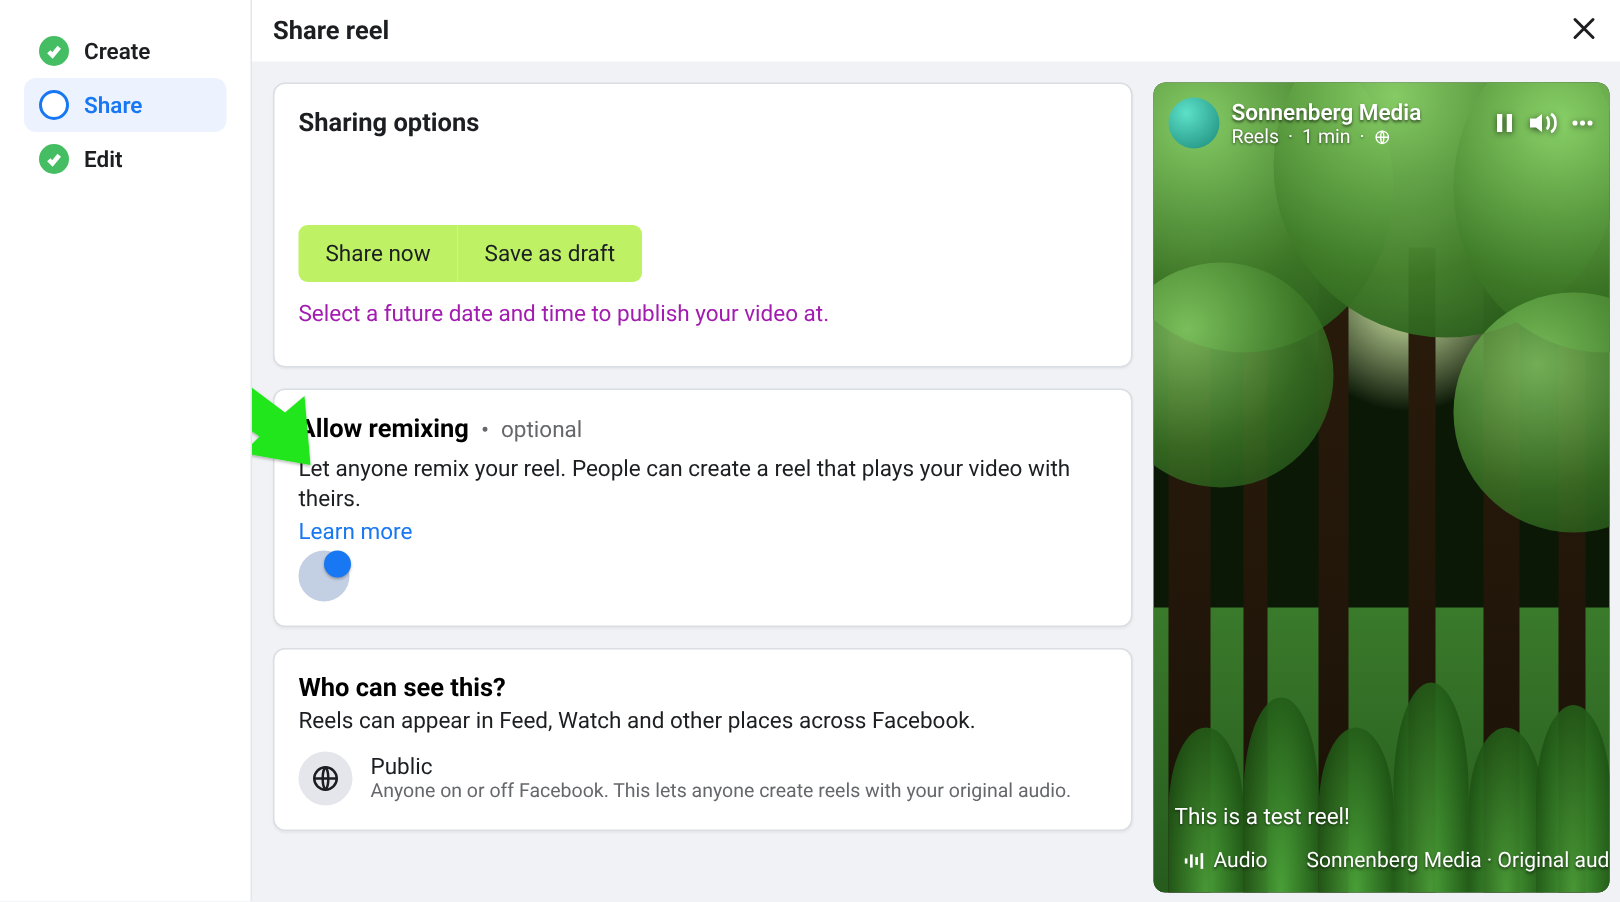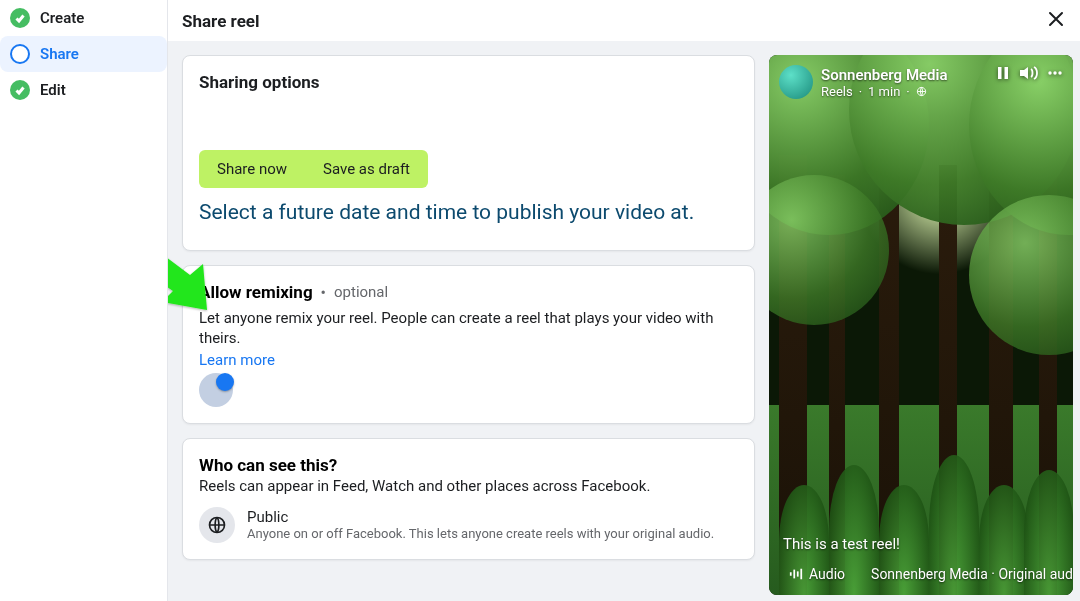--- a/index.html
+++ b/index.html
@@ -1,38 +1,38 @@
 <!DOCTYPE html>
 <html><head>
 <meta charset="utf-8">
 <style>
   * { box-sizing: border-box; margin: 0; padding: 0; font-family: -apple-system, BlinkMacSystemFont, "Segoe UI", Roboto, Helvetica, Arial, sans-serif; }
   body { width: 1080px; height: 601px; background: #f0f2f5; display: flex; overflow: hidden; }
-  .sidebar { width: 169px; background: #fff; border-right: 1px solid #e4e6eb; padding: 0; }
+  .sidebar { width: 169px; background: #fff; border-right: 1px solid #e4e6eb; padding: 16px; }
   .step { display: flex; align-items: center; gap: 10px; padding: 8px 10px; border-radius: 8px; font-size: 15px; font-weight: 600; color: #1c1e21; }
   .step.active { background: #ecf3ff; color: #1877f2; }
   .step-icon { width: 20px; height: 20px; border-radius: 50%; display:flex; align-items:center; justify-content:center; flex:0 0 20px; }
   .step-icon.done { background:#45bd62; }
   .step-icon.current { border:2px solid #1877f2; background:#fff; }
   .check { stroke:#fff; stroke-width:3; fill:none; }
   .main { flex:1; display:flex; flex-direction:column; }
   .topbar { height:41px; background:#fff; display:flex; align-items:center; padding:0 14px; justify-content:space-between; }
   .topbar-title { font-weight:700; font-size:17px; color:#1c1e21; }
   .close-x { cursor:pointer; }
   .content { flex:1; display:flex; gap:14px; padding:14px 0 14px 14px; overflow:hidden; position:relative; }
   .left-col { width:573px; display:flex; flex-direction:column; gap:14px; position:relative; }
   .card { background:#fff; border:1px solid #dadde1; border-radius:8px; padding:16px; box-shadow:0 1px 2px rgba(0,0,0,0.05);}
   .card h3 { font-size:17px; font-weight:700; margin-bottom:12px; color:#1c1e21; }
   .seg { display:flex; background:#fff; border-radius:6px; width:fit-content;}
   .seg button { border:none; background:#f0f2f5; padding:10px 18px; font-size:15px; color:#1c1e21; cursor:pointer; }
   .seg button.active { background:#e4e6eb; font-weight:400;}
   .seg button:first-child{border-radius:6px 0 0 6px;}
   .seg button:last-child{border-radius:0 6px 6px 0;}
   .seg button:not(.active){background:#bef264;margin-top:46px;}
-  .hint { font-size:21px; color:#0c4a6e; margin:12px 0 10px; }
+  .hint { font-size:15px; color:#a21caf; margin:12px 0 10px; }
   .dt-row { display:flex; }
   .dt { border:1px solid #ced0d4; height:40px; display:flex; align-items:center; gap:10px; padding:0 12px; font-size:15px; color:#1c1e21;}
   .dt.date { flex:1; border-radius:6px 0 0 6px;}
   .dt.time { flex:1; border-radius:0 6px 6px 0; border-left:none;}
   .inline-label { display:flex; align-items:center; gap:8px; }
   .inline-label .title { font-weight:700; font-size:17px;}
   .inline-label .dot { color:#65676b;}
   .inline-label .opt { color:#65676b; font-size:15px;}
   .remix-row { display:flex; justify-content:space-between; align-items:flex-start; position:relative;flex-direction:column;}
   .remix-text { font-size:15px; color:#1c1e21; margin-top:6px; line-height:1.35;}
@@ -45,21 +45,21 @@
   .aud-icon { width:36px; height:36px; border-radius:50%; background:#e4e6eb; display:flex; align-items:center; justify-content:center;}
   .aud-name { font-size:15px; color:#1c1e21;}
   .aud-desc { font-size:13px; color:#65676b;}
   .preview { width:304px; height:540px; margin-right:7px; border-radius:8px; overflow:hidden; position:relative; background:#0b1806;}
   .forest { position:absolute; inset:0; }
   .trunk { position:absolute; bottom:0; width:22px; background:linear-gradient(#2b1c0c,#1a1207); }
   .canopy { position:absolute; border-radius:50%; background:radial-gradient(circle at 35% 30%, #8cd46a 0%, #3e7a27 55%, #184512 100%); opacity:0.95;}
   .ground { position:absolute; left:0; right:0; bottom:0; height:190px; background:linear-gradient(#3a7a2b,#265b1e); }
   .fern { position:absolute; bottom:0; width:50px; height:110px; background:radial-gradient(ellipse at 50% 100%, #4da63a 0%, #1e5314 80%, transparent 100%); border-radius:60% 60% 0 0; opacity:0.9;}
   .sun { position:absolute; border-radius:50%; background:radial-gradient(circle,#e8ffb8 0%, rgba(232,255,184,0) 70%);}
-  .preview-top { position:absolute; top:10px; left:10px; right:10px; display:flex; justify-content:space-between; color:#fff; align-items:flex-start;gap:46px;}
+  .preview-top { position:absolute; top:10px; left:10px; right:10px; display:flex; justify-content:space-between; color:#fff; align-items:center;gap:46px;}
   .account { display:flex; gap:8px; align-items:center;}
   .avatar { width:34px; height:34px; border-radius:50%; background:radial-gradient(circle at 35% 30%, #5de0c8,#1a8a7a);}
   .acct-name { font-size:15px; font-weight:600; text-shadow:0 1px 2px rgba(0,0,0,0.6);}
   .acct-sub { font-size:13px; text-shadow:0 1px 2px rgba(0,0,0,0.6); display:flex; align-items:center; gap:6px;}
   .ctrls { display:flex; gap:8px;}
   .ctrl { cursor:pointer; filter:drop-shadow(0 1px 2px rgba(0,0,0,0.6)); }
   .preview-bottom { position:absolute; left:0; right:0; bottom:0; padding:12px 14px 10px; color:#fff;}
   .caption { font-size:15px; text-shadow:0 1px 2px rgba(0,0,0,0.6); margin-bottom:10px;}
   .audio-row { display:flex; align-items:center; gap:10px; font-size:14px; text-shadow:0 1px 2px rgba(0,0,0,0.6);}
   .audio-chip { display:flex; align-items:center; gap:6px; padding:3px 6px;}

